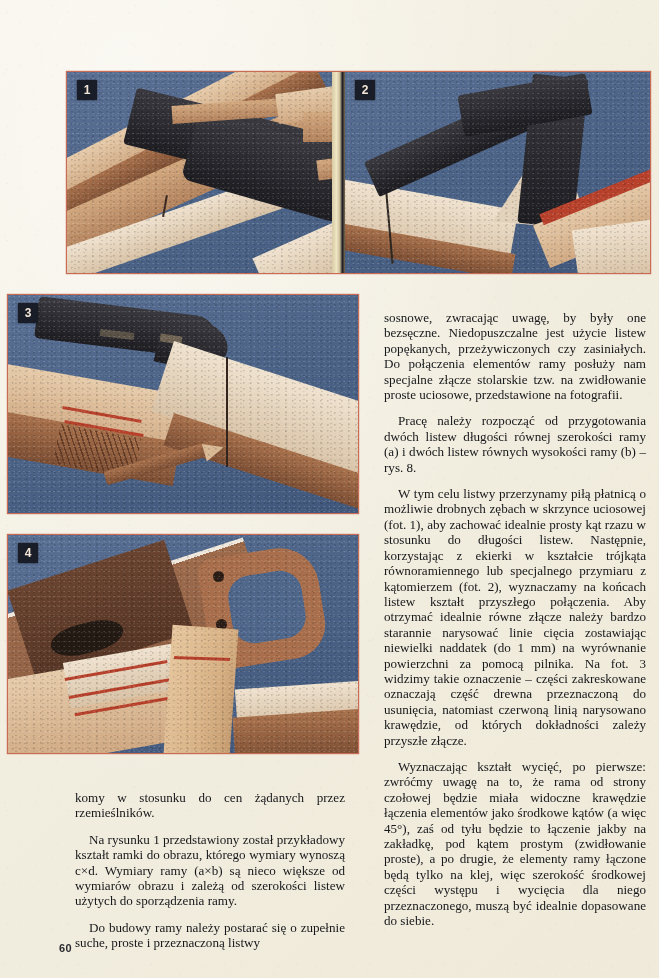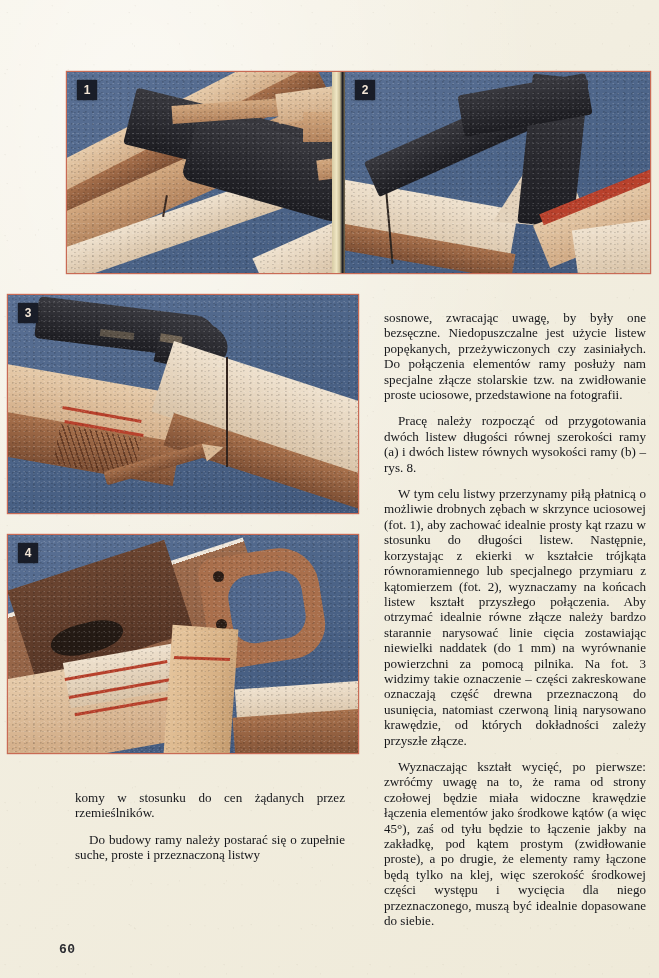--- a/index.html
+++ b/index.html
@@ -114,23 +114,23 @@
     hyphens: none;
   }
   .col p { margin: 11px; }
   .col p + p { text-indent: 14px; }
   #col-left  { left: 64px; top: 779px; width: 292px; }
   #col-right { left: 373px; top: 299px; width: 284px; }
 
   #page-number {
     position: absolute;
     left: 59px; top: 942px;
-    font-family: Liberation Mono, monospace;
+    font-family: Liberation Sans, sans-serif;
     font-weight: bold;
-    font-size: 13px;
+    font-size: 11px;
     color: #2a2b30;
     letter-spacing: .5px;
   }
 </style>
 </head>
 <body>
 
 <div class="page">
 
   <div class="photo" id="photo-top">
@@ -236,20 +236,21 @@
 
     <div class="wood w-pale" style="left:228px; top:150px; width:130px; height:36px; transform:rotate(-4deg);"></div>
     <div class="wood w-dark" style="left:226px; top:178px; width:134px; height:46px; transform:rotate(-4deg);"></div>
 
     <div class="badge" style="left:10px; top:8px;">4</div>
     <div class="grain"></div>
   </div>
 
   <div class="col" id="col-left">
     <p>komy w stosunku do cen żądanych przez rzemieślników.</p>
+    <p>Na rysunku 1 przedstawiony został przykładowy kształt ramki do obrazu, którego wymiary wynoszą c×d. Wymiary ramy (a×b) są nieco większe od wymiarów obrazu i zależą od szerokości listew użytych do sporządzenia ramy.</p>
     <p>Do budowy ramy należy postarać się o zupełnie suche, proste i przeznaczoną listwy</p>
   </div>
 
   <div class="col" id="col-right">
     <p>sosnowe, zwracając uwagę, by były one bezsęczne. Niedopuszczalne jest użycie listew popękanych, przeżywiczonych czy zasiniałych. Do połączenia elementów ramy posłuży nam specjalne złącze stolarskie tzw. na zwidłowanie proste uciosowe, przedstawione na fotografii.</p>
     <p>Pracę należy rozpocząć od przygotowania dwóch listew długości równej szerokości ramy (a) i dwóch listew równych wysokości ramy (b) – rys. 8.</p>
     <p>W tym celu listwy przerzynamy piłą płatnicą o możliwie drobnych zębach w skrzynce uciosowej (fot. 1), aby zachować idealnie prosty kąt rzazu w stosunku do długości listew. Następnie, korzystając z ekierki w kształcie trójkąta równoramiennego lub specjalnego przymiaru z kątomierzem (fot. 2), wyznaczamy na końcach listew kształt przyszłego połączenia. Aby otrzymać idealnie równe złącze należy bardzo starannie narysować linie cięcia zostawiając niewielki naddatek (do 1 mm) na wyrównanie powierzchni za pomocą pilnika. Na fot. 3 widzimy takie oznaczenie – części zakreskowane oznaczają część drewna przeznaczoną do usunięcia, natomiast czerwoną linią narysowano krawędzie, od których dokładności zależy przyszłe złącze.</p>
     <p>Wyznaczając kształt wycięć, po pierwsze: zwróćmy uwagę na to, że rama od strony czołowej będzie miała widoczne krawędzie łączenia elementów jako środkowe kątów (a więc 45°), zaś od tyłu będzie to łączenie jakby na zakładkę, pod kątem prostym (zwidłowanie proste), a po drugie, że elementy ramy łączone będą tylko na klej, więc szerokość środkowej części występu i wycięcia dla niego przeznaczonego, muszą być idealnie dopasowane do siebie.</p>
   </div>
 

